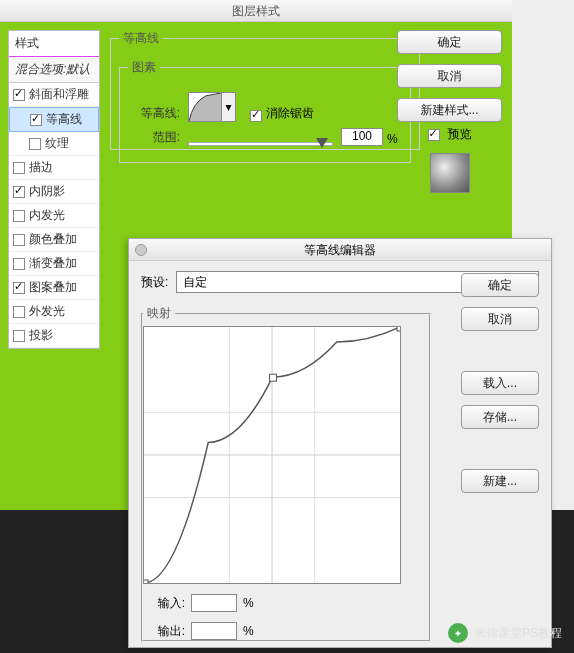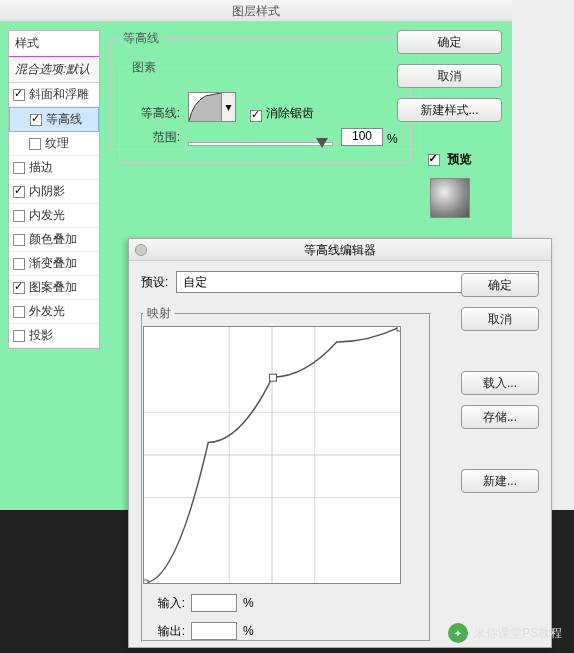--- a/index.html
+++ b/index.html
@@ -1,17 +1,17 @@
 <!DOCTYPE html>
 <html><head>
 <meta charset="utf-8">
 <style>
 * { box-sizing: border-box; margin: 0; padding: 0; font-family: "Microsoft YaHei", sans-serif; font-size: 12px; }
 body { background: #eeeeee; width: 574px; height: 653px; position: relative; overflow: hidden; }
-.main-dialog { position: absolute; left: 0; top: 0; width: 512px; height: 510px; background: #86efac; }
+.main-dialog { position: absolute; left: 0; top: 0; width: 512px; height: 510px; background: #84cc16; }
 .title-bar { height: 22px; background: linear-gradient(#f8f8f8,#e4e4e4); text-align: center; line-height: 22px; color: #555; border-bottom: 1px solid #ccc; }
 .styles-panel { position: absolute; left: 8px; top: 30px; width: 92px; border: 1px solid #bbb; background: #fff; }
 .styles-header { padding: 4px 6px; border-bottom: 1px solid #d946ef; color: #333; }
 .styles-sub { padding: 4px 6px; border-bottom: 1px solid #ccc; color: #333; background: #f8f8f8; font-style: italic; }
 .style-row { display: flex; align-items: center; padding: 3px 4px; border-bottom: 1px solid #eee; color: #333; }
 .style-row.indent { padding-left: 20px; }
 .style-row.selected { background: #cfe8ff; border: 1px solid #7fb8ff; }
 .chk { width: 12px; height: 12px; border: 1px solid #888; margin-right: 4px; background: #fff; position: relative; }
 .chk.on::after { content: "✓"; position: absolute; left: 0; top: -3px; font-size: 11px; color: #000; }
 .contour-group { position: absolute; left: 110px; top: 30px; width: 310px; height: 120px; border: 1px solid #ccc; padding: 8px; }
@@ -21,21 +21,21 @@
 .row { display: flex; align-items: flex-end; margin-top: 6px; }
 .row label { width: 52px; text-align: right; margin-right: 8px; color: #333; }
 .contour-thumb { width: 34px; height: 30px; border: 1px solid #888; background: #fff; position: relative; overflow: hidden; }
 .contour-thumb svg { display:block; }
 .dropdown-arrow { width: 14px; height: 30px; border: 1px solid #888; border-left: none; display:flex; align-items:center; justify-content:center; background:#f0f0f0; }
 .slider-track { width: 145px; height: 4px; background: #fff; border: 1px solid #aaa; margin-right: 8px; position: relative; }
 .slider-thumb { position: absolute; right: -2px; top: -5px; width: 0; height: 0; border-left: 6px solid transparent; border-right: 6px solid transparent; border-top: 10px solid #555; transform: translateX(-6px);}
 .num-input { width: 42px; height: 18px; border: 1px solid #888; background:#fff; text-align:center; margin-right: 4px; }
 .right-buttons { position: absolute; right: 10px; top: 30px; width: 105px; display:flex; flex-direction:column; gap: 10px; }
 .btn { height: 24px; border: 1px solid #999; background: linear-gradient(#fdfdfd,#e6e6e6); border-radius: 4px; display:flex; align-items:center; justify-content:center; color:#222; }
-.preview-section { position:absolute; right:10px; top:151px; width:105px; text-align:right;font-weight:bold; }
+.preview-section { position:absolute; right:10px; top:126px; width:105px; text-align:right; }
 .preview-label { display:flex; align-items:center; justify-content:center; gap:4px; margin-bottom:10px; }
 .preview-swatch { width: 40px; height: 40px; border:1px solid #888; margin:0 auto; background: radial-gradient(circle at 35% 35%, #eee, #888 60%, #555); }
 .black-strip { position:absolute; left:0; top:510px; width:574px; height:143px; background:#222; }
 .watermark { position:absolute; right:12px; bottom:10px; color:#ddd; display:flex; align-items:center; gap:6px; }
 .wechat-icon { width:20px; height:20px; border-radius:50%; background:#4caf50; display:flex; align-items:center; justify-content:center; color:#fff; font-size:10px;}
 .sub-dialog { position:absolute; left:128px; top:238px; width:424px; height:410px; background:#eeeeee; border:1px solid #aaa; box-shadow: -2px 2px 6px rgba(0,0,0,0.25); }
 .sub-title { height:22px; background:linear-gradient(#f8f8f8,#e4e4e4); text-align:center; line-height:22px; border-bottom:1px solid #ccc; }
 .close-dot { position:absolute; left:6px; top:5px; width:12px; height:12px; border-radius:50%; background:#ccc; border:1px solid #999; }
 .sub-body { padding: 10px 12px; }
 .preset-row { display:flex; align-items:center; gap:8px; }

